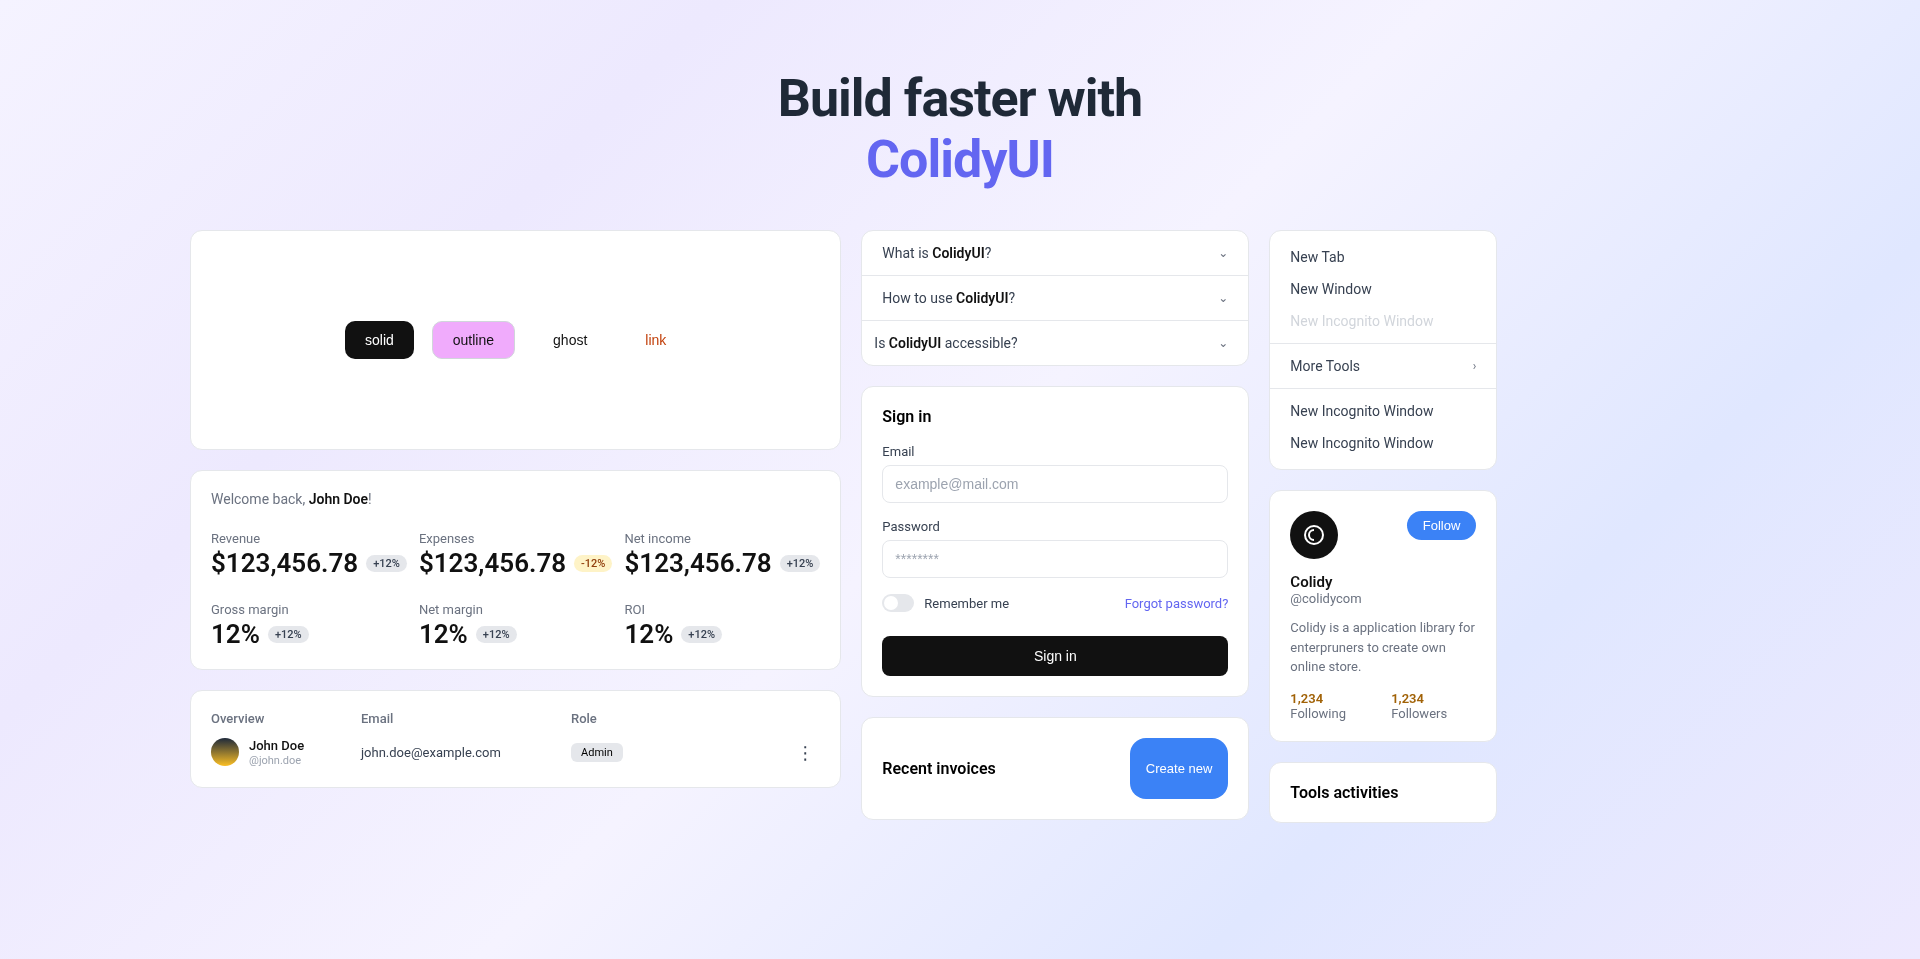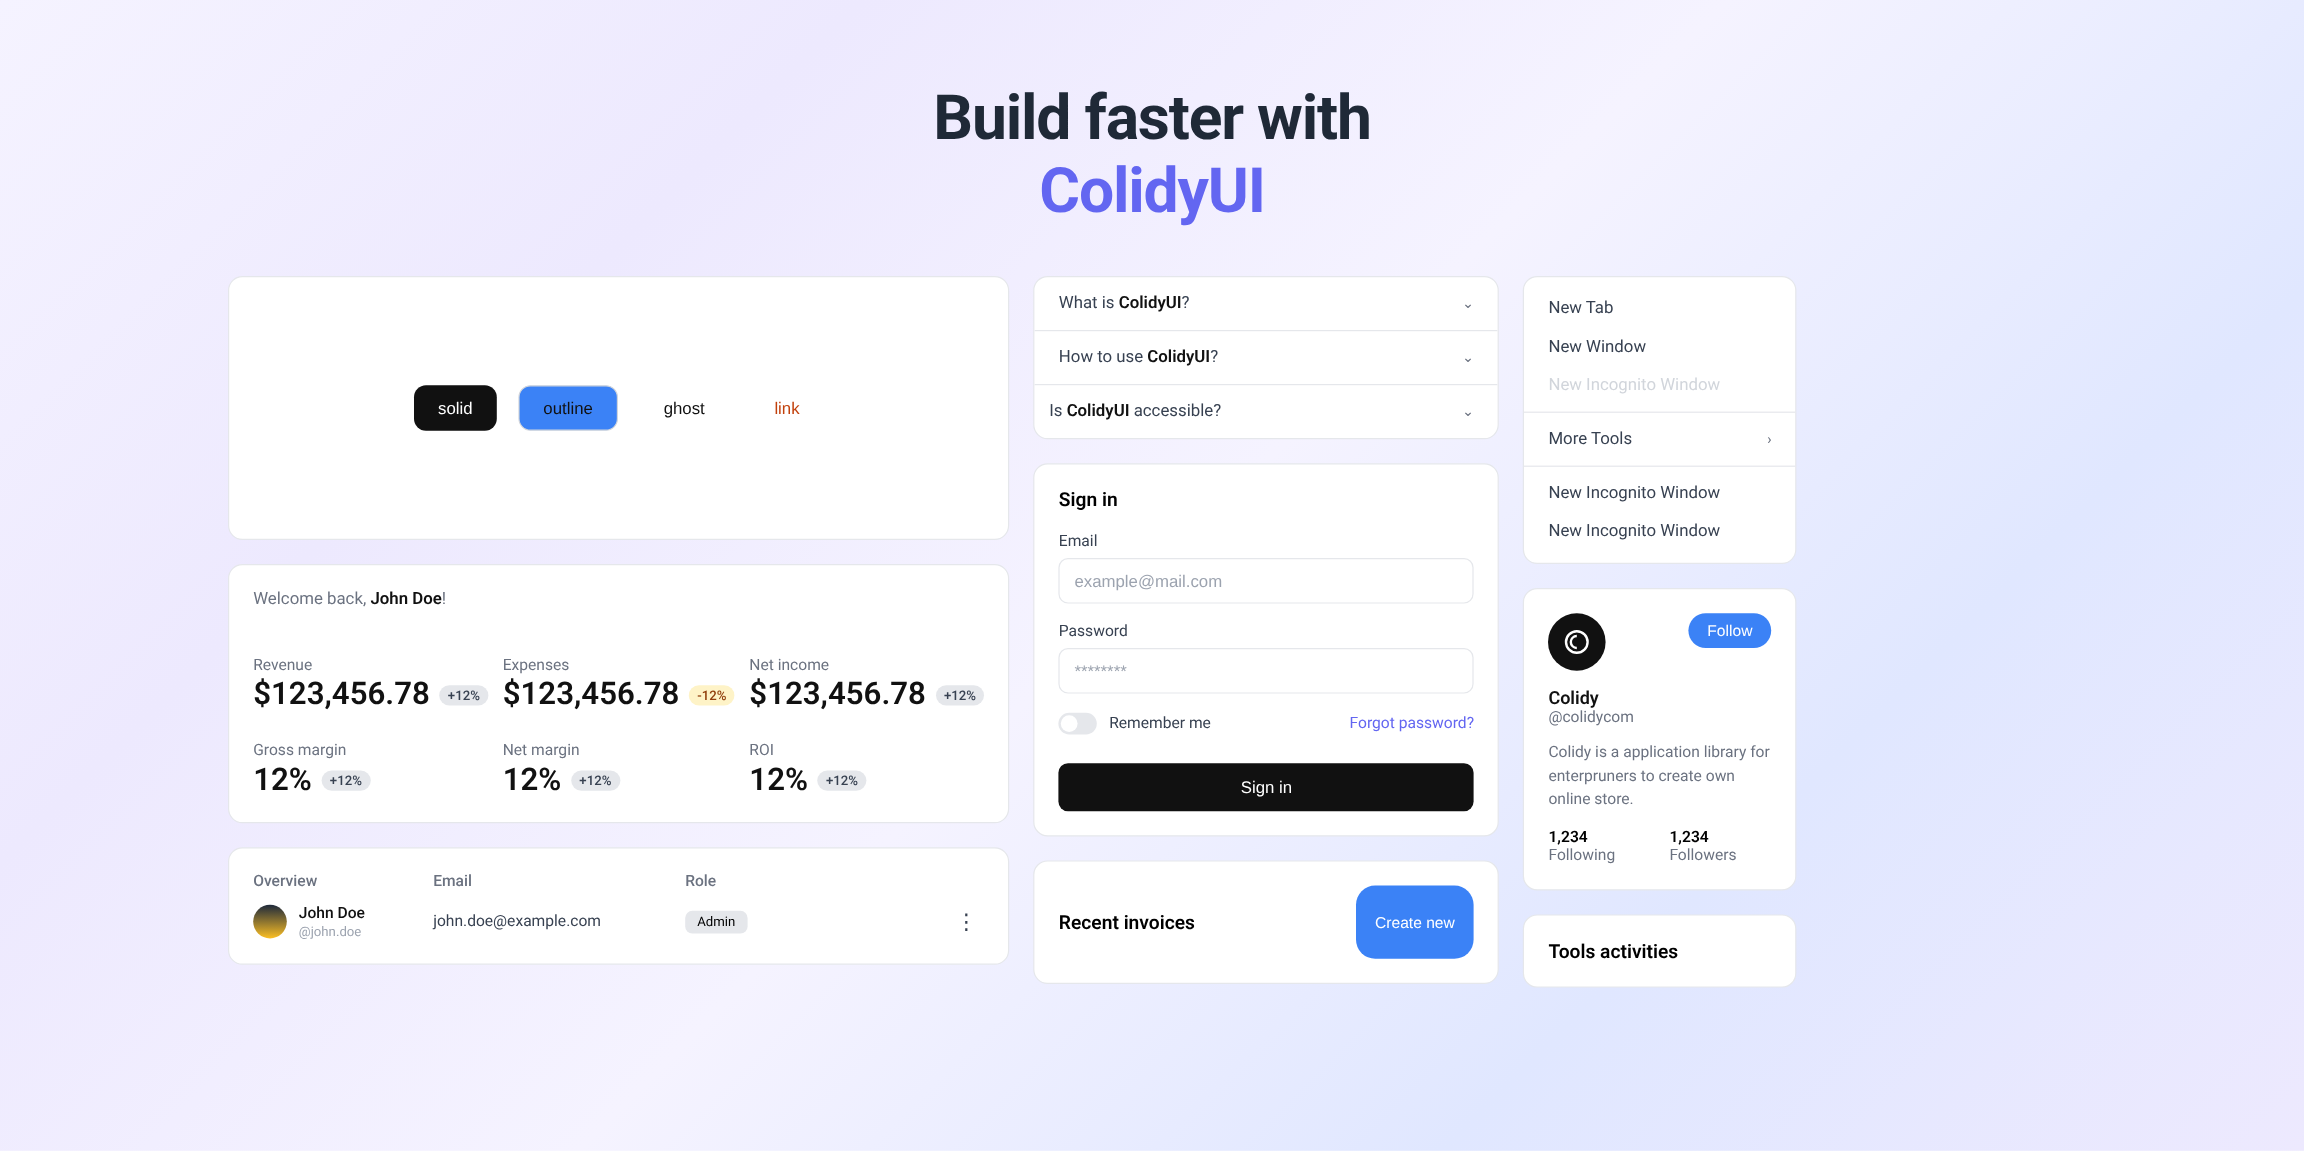--- a/index.html
+++ b/index.html
@@ -54,27 +54,27 @@
   padding: 10px 20px; 
   border-radius: 10px; 
   font-size: 14px; 
   font-weight: 500;
   cursor: pointer;
   border: none;
   background: transparent;
   color: #111;
 }
 .btn.solid { background: #111; color: #fff; }
-.btn.outline { border: 1px solid #d1d5db; background: #3b82f6; text-align: right; }
+.btn.outline { border: 1px solid #d1d5db; background: #f0abfc; text-align: right; }
 .btn.ghost { color: #111; }
 .btn.link { color: #c2410c; }
 
 
 .dash-title { font-size: 24px; font-weight: 600; color: #111; margin-bottom: 4px; }
-.dash-sub { font-size: 14px; color: #6b7280; margin-bottom: 40px; }
+.dash-sub { font-size: 14px; color: #6b7280; margin-bottom: 24px; }
 .dash-sub strong { color: #111; font-weight: 600; }
 .stats { display: grid; grid-template-columns: repeat(3,1fr); gap: 24px 12px; }
 .stat-label { font-size: 13px; color: #6b7280; margin-bottom: 2px; }
 .stat-row { display: flex; align-items: center; gap: 8px; }
 .stat-val { font-size: 26px; font-weight: 600; color: #111; }
 .badge { font-size: 11px; padding: 2px 7px; border-radius: 10px; font-weight: 500; }
 .badge.pos { background: #e5e7eb; color: #374151; }
 .badge.neg { background: #fef3c7; color: #92400e; }
 
 
@@ -119,21 +119,21 @@
 .menu-sep { border-top: 1px solid #e5e7eb; margin: 6px 0; }
 
 
 .profile-head { display: flex; justify-content: space-between; align-items: flex-start; margin-bottom: 14px; }
 .profile-avatar { width: 48px; height: 48px; border-radius: 50%; background: #111; display: flex; align-items: center; justify-content: center; color: #fff; font-size: 20px; font-weight: 600; }
 .follow-btn { background: #3b82f6; color: #fff; border: none; padding: 7px 16px; border-radius: 16px; font-size: 13px; font-weight: 500; cursor: pointer; }
 .profile-name { font-size: 15px; font-weight: 600; color: #111; }
 .profile-handle { font-size: 13px; color: #6b7280; margin-bottom: 12px; }
 .profile-bio { font-size: 13px; color: #6b7280; line-height: 1.5; margin-bottom: 14px; }
 .profile-stats { display: flex; gap: 16px; font-size: 13px; }
-.profile-stats strong { color: #000000; font-weight: 600; }
+.profile-stats strong { color: #a16207; font-weight: 600; }
 .profile-stats span { color: #6b7280; }
 
 .activities-title { font-size: 16px; font-weight: 600; }
 </style>
 </head>
 <body>
 
 <div class="hero">
   <h1>
     <span>Build faster with</span>

